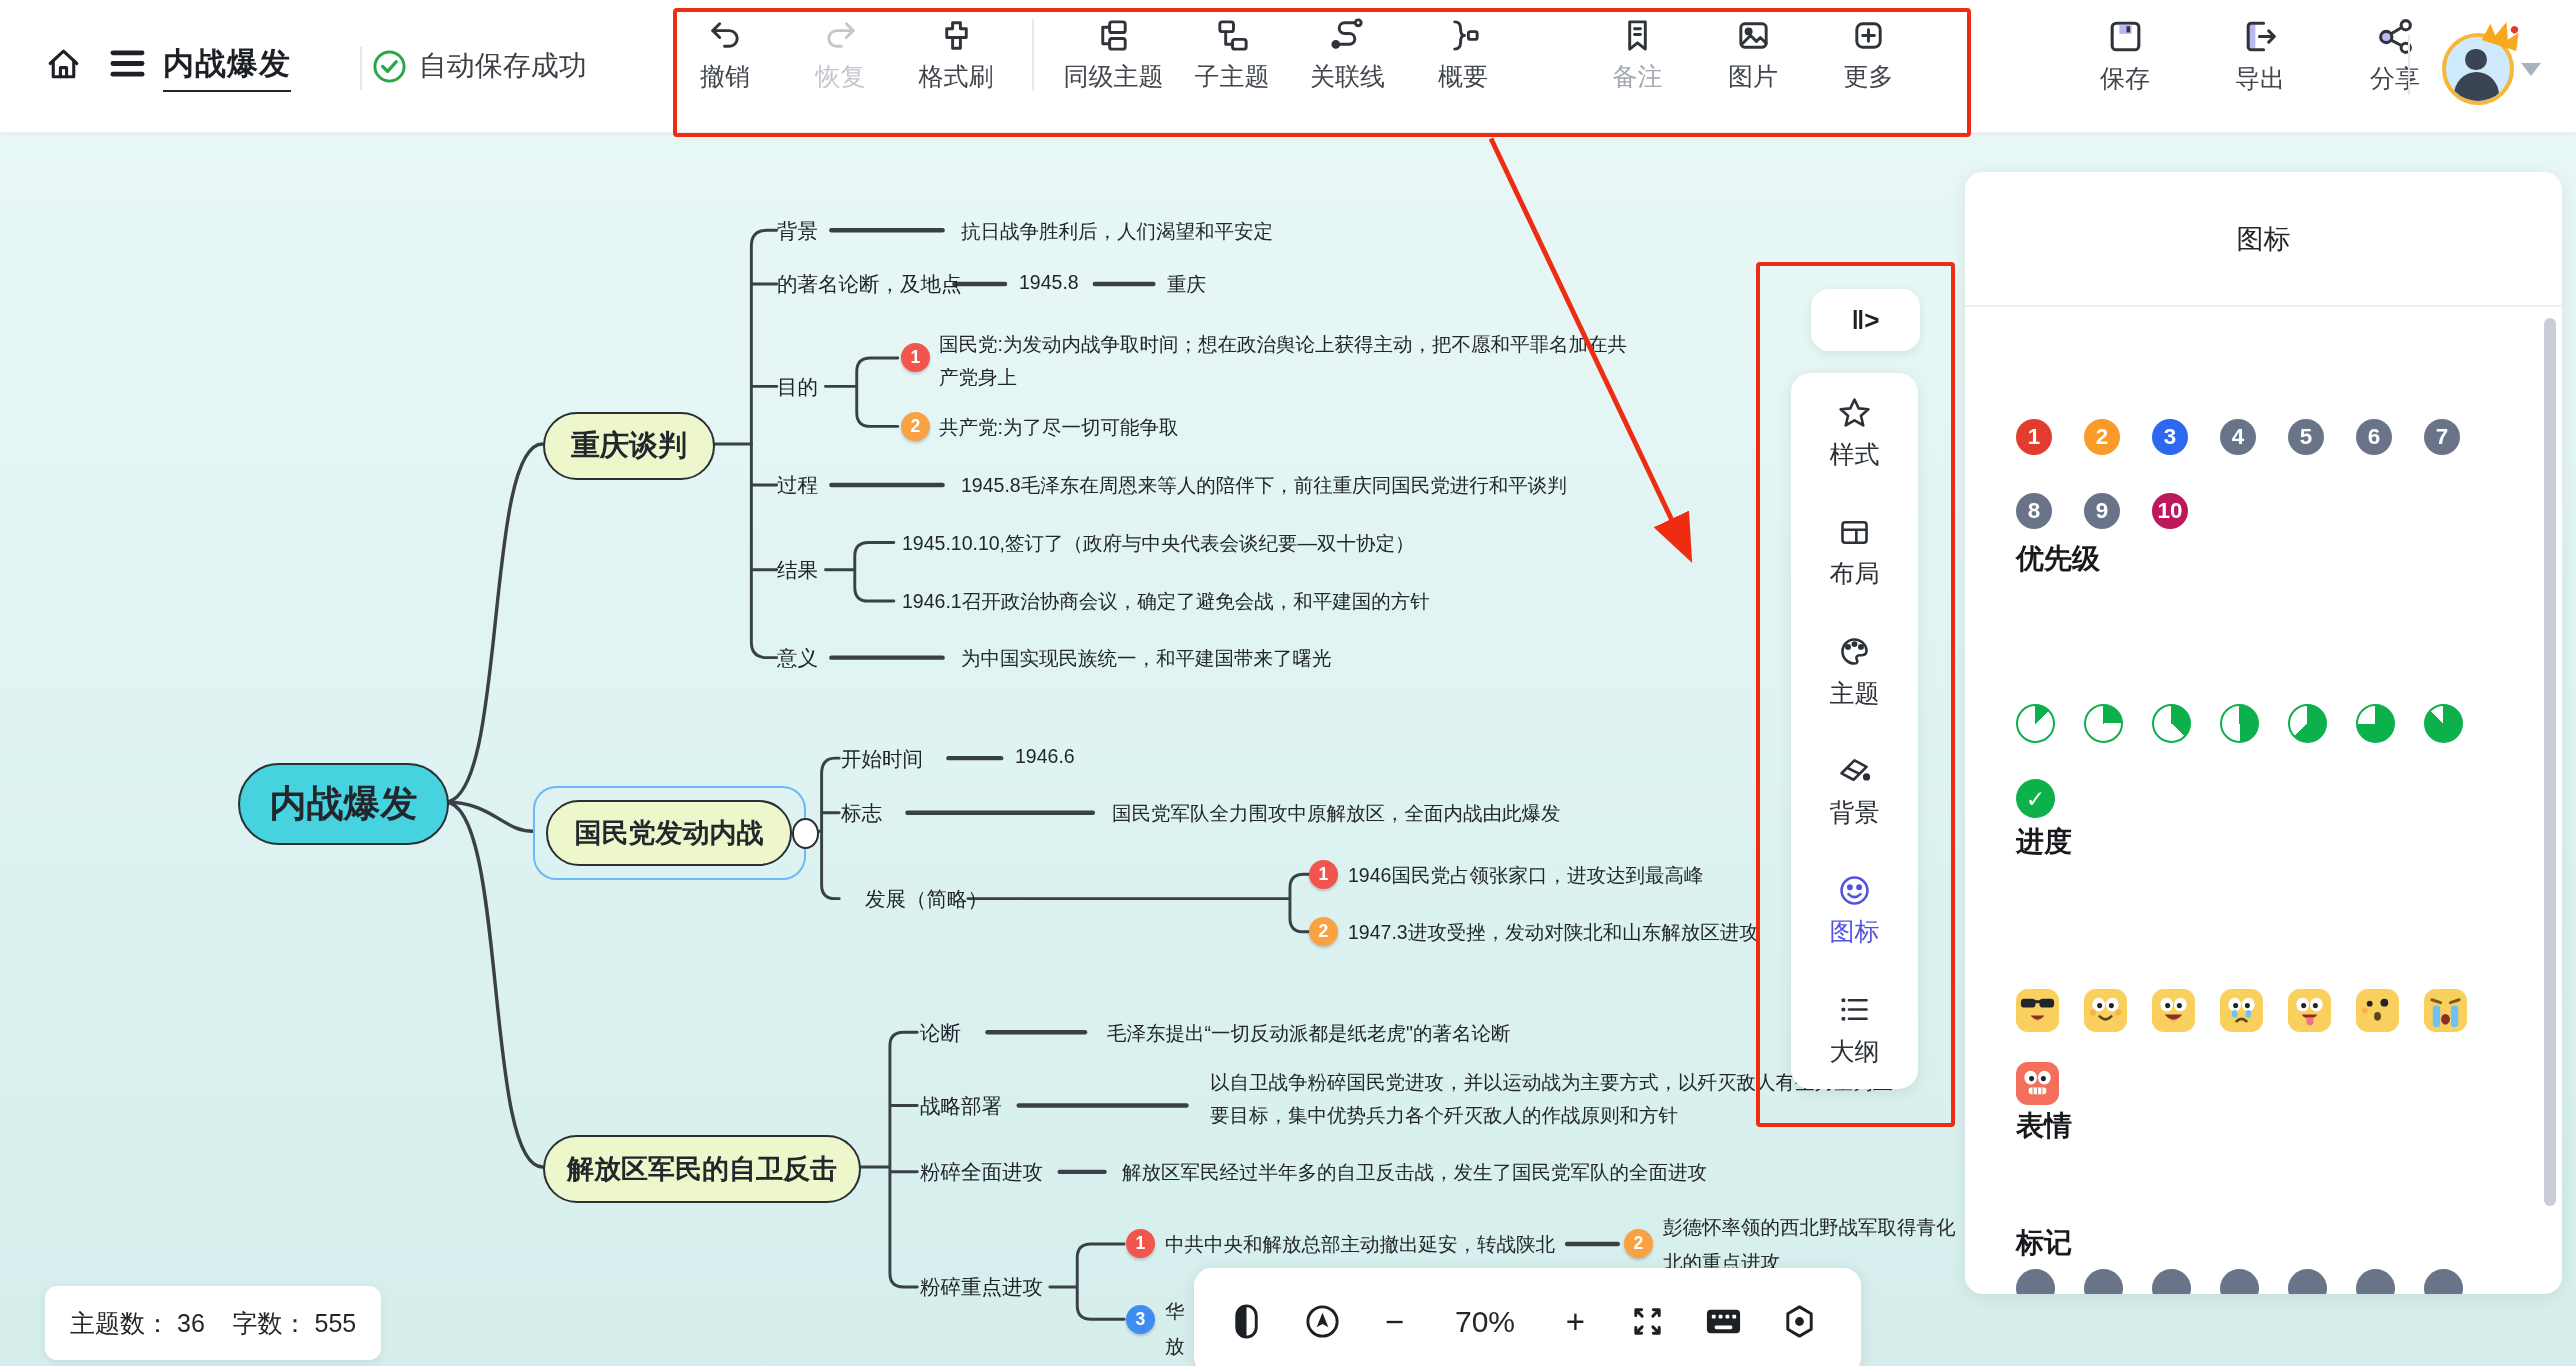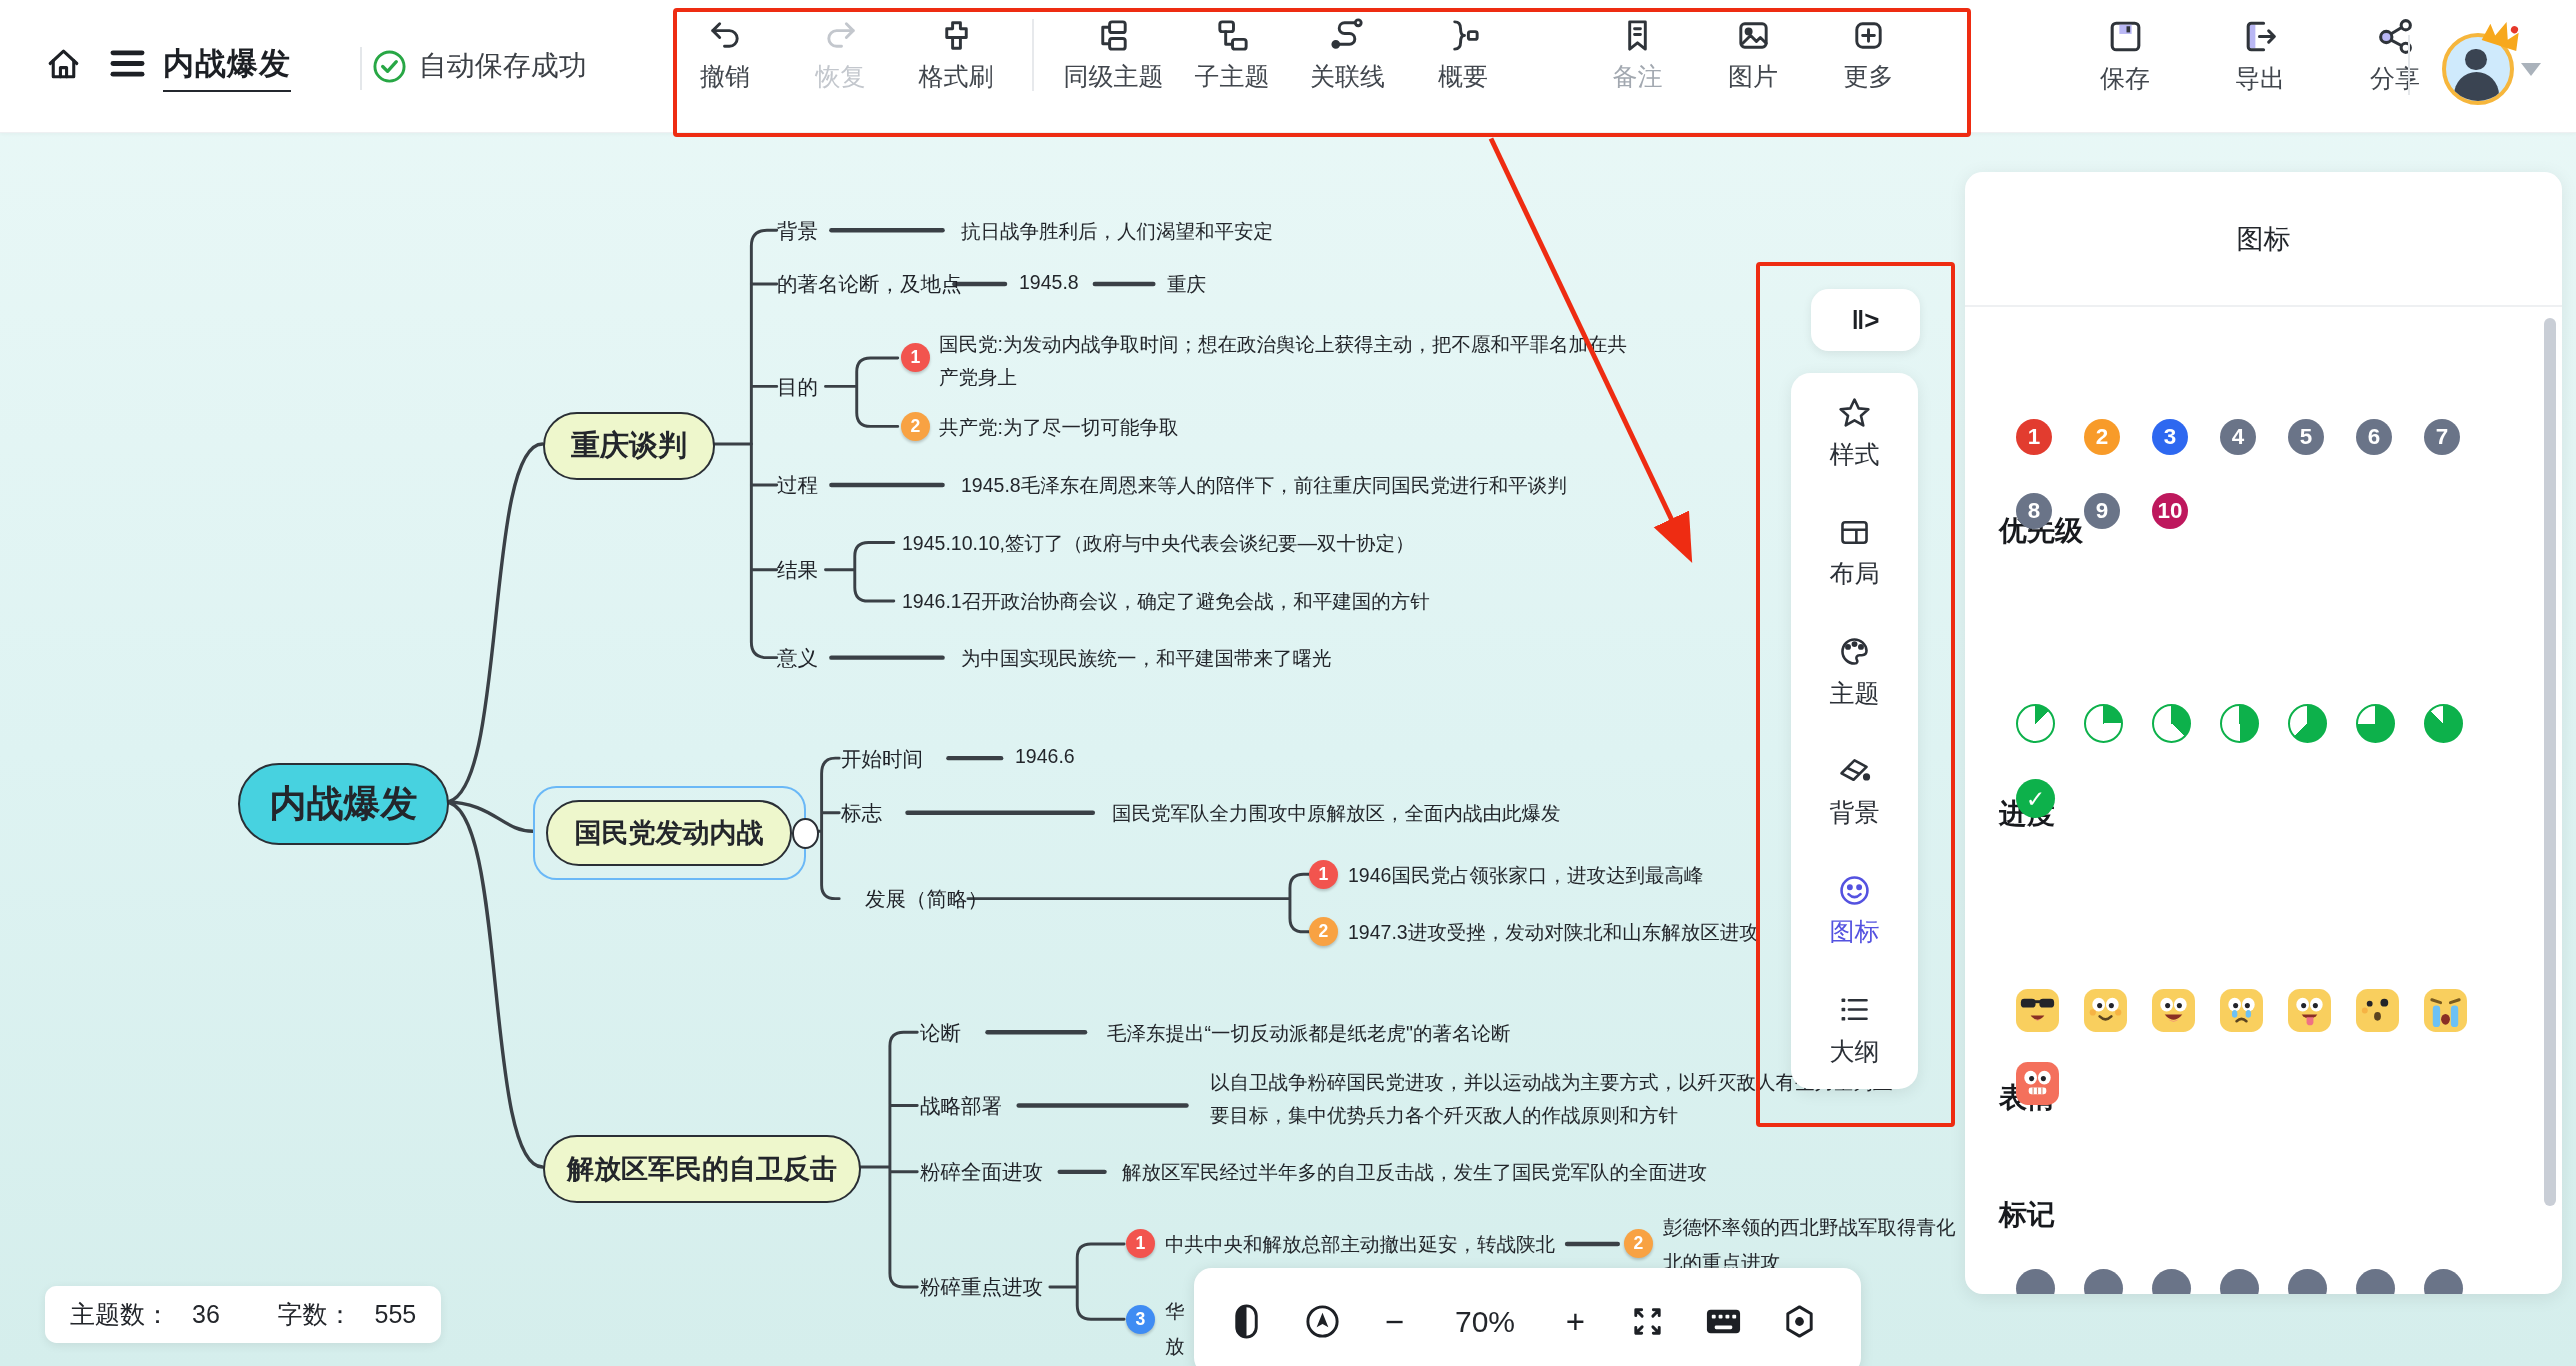--- a/index.html
+++ b/index.html
@@ -49,22 +49,22 @@
   .lbl{position:absolute;font-size:20.5px;font-weight:500;color:#202329;z-index:2;white-space:nowrap;}
   .val{position:absolute;font-size:19.5px;color:#23262b;z-index:2;white-space:nowrap;}
   .wrap{white-space:normal;word-break:break-all;line-height:33px;}
   .w714{width:697px;}
   .w304{width:297px;line-height:35px;}
   .badge{position:absolute;width:29px;height:29px;border-radius:50%;z-index:2;
     display:flex;align-items:center;justify-content:center;color:#fff;font-size:17.6px;font-weight:bold;
     box-shadow:0 2px 2.9px rgba(0,0,0,.2);}
   .bg-r{background:#f2544e;} .bg-o{background:#f8a243;} .bg-b{background:#3f8cf3;}
   
-  #stats{left:45px;top:1286px;height:57px;background:#fff;border-radius:11.7px;z-index:4;
-    display:flex;align-items:center;padding:0 25px;font-size:25px;gap:22px;
+  #stats{left:45px;top:1286px;height:74px;background:#fff;border-radius:11.7px;z-index:4;
+    display:flex;align-items:center;padding:0 25px;font-size:25px;gap:7px;
     box-shadow:0 2.9px 9.8px rgba(0,0,0,.07);}
   
   #viewbar{left:1194px;top:1268px;width:609px;height:107px;background:#fff;border-radius:17.6px;z-index:4;
     display:flex;align-items:center;padding:0 29px;gap:29px;box-shadow:0 2.9px 13.7px rgba(0,0,0,.10);}
   .vb{display:flex;align-items:center;justify-content:center;width:47px;height:47px;color:#1d2025;cursor:pointer;}
   #zoom-level{font-size:30px;font-weight:500;width:84px;text-align:center;}
   .pm{font-size:33px;font-weight:500;width:39px;}
   
   #collapse-pill{left:1811px;top:289px;width:109px;height:62px;background:#fff;border-radius:17.6px;z-index:5;
     display:flex;align-items:center;justify-content:center;font-size:26px;font-weight:bold;color:#1d2025;
@@ -73,21 +73,21 @@
     display:flex;flex-direction:column;box-shadow:0 3.9px 15.6px rgba(0,0,0,.08);}
   .rail-item{flex:1;display:flex;flex-direction:column;align-items:center;justify-content:center;gap:6.8px;
     color:#2c3138;cursor:pointer;}
   .rail-item span{font-size:25px;}
   .rail-item.active{color:#5452e0;}
   
   #icon-panel{left:1965px;top:172px;width:597px;height:1122px;background:#fff;border-radius:17.6px;z-index:5;
     box-shadow:0 3.9px 17.6px rgba(0,0,0,.08);overflow:hidden;}
   #panel-title{position:absolute;left:0;top:0;width:100%;height:135px;line-height:135px;text-align:center;
     font-size:27px;color:#23262b;border-bottom:2px solid #eef0f2;box-sizing:border-box;}
-  .sec-h{position:absolute;left:34px;font-size:28px;font-weight:bold;color:#17191d;}
+  .sec-h{position:absolute;left:51px;font-size:28px;font-weight:bold;color:#17191d;margin-top:28px;}
   .grid{position:absolute;left:51px;display:flex;flex-wrap:wrap;}
   #pri-grid{top:247px;width:446px;gap:38px 32px;}
   .pcir{width:36px;height:36px;border-radius:50%;display:flex;align-items:center;justify-content:center;
     color:#fff;font-size:22.4px;font-weight:bold;cursor:pointer;}
   #prog-grid{top:532px;width:449px;gap:36px 29px;}
   .pie{width:39px;height:39px;border-radius:50%;border:2.9px solid #0db14b;box-sizing:border-box;cursor:pointer;}
   .pie-check{width:39px;height:39px;border-radius:50%;background:#0db14b;color:#fff;display:flex;
     align-items:center;justify-content:center;font-size:23.4px;font-weight:bold;cursor:pointer;}
   #emo-grid{top:817px;width:453px;gap:30px 25px;}
   .emo{width:43px;height:43px;cursor:pointer;}

